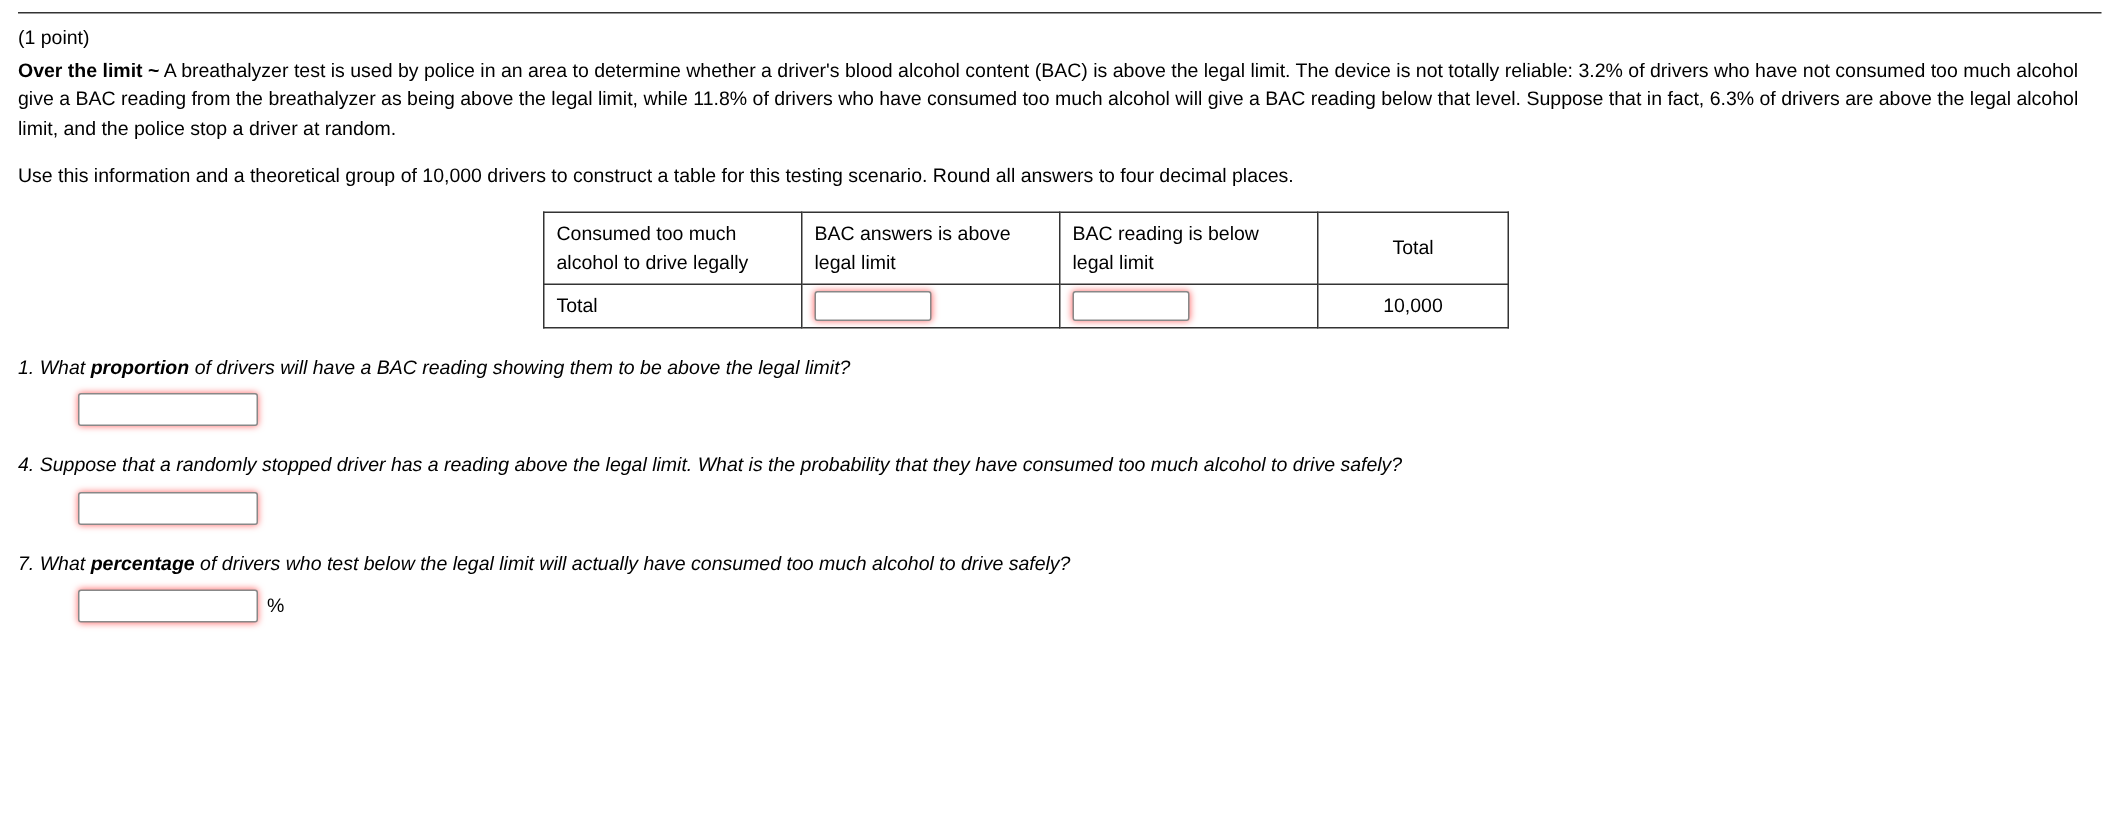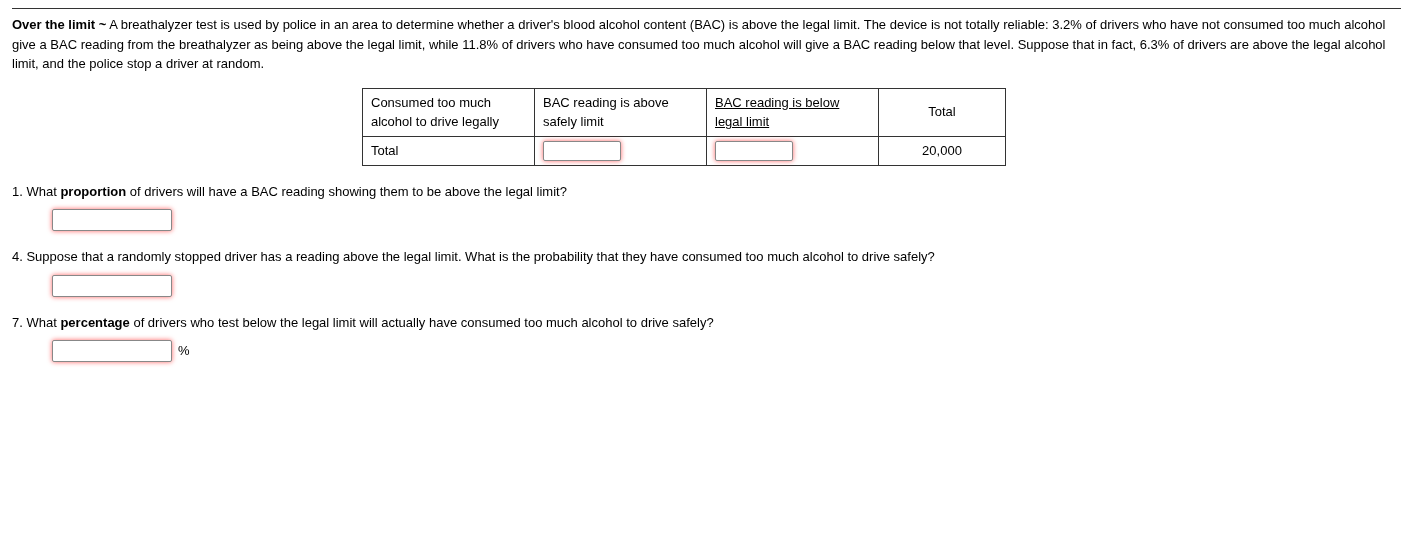--- a/index.html
+++ b/index.html
@@ -51,57 +51,60 @@
       border: 1px solid #888;
       border-radius: 2px;
       box-shadow: 0 0 5px rgba(255,0,0,0.6);
       box-sizing: border-box;
       font-size: 12px;
       padding: 0 3px;
       margin-left: 40px;
     }
     .question {
       margin: 16px 0 4px 0;
+      font-style: italic;
     }
     .input-row {
       margin-top: 8px;
     }
     .pct-suffix {
       margin-left: 6px;
     }
     .col-a { width: 155px; }
     .col-b { width: 155px; }
-    .col-c { width: 155px; text-decoration: underline; }
+    .col-c { width: 155px; }
     .col-d { width: 110px; }
   </style>
 </head>
 <body>
 
 <hr>
 
 <div class="intro">
+  <p>(1 point)</p>
   <p>
     <span class="bold">Over the limit ~</span>
     <span>A breathalyzer test is used by police in an area to determine whether a driver's blood alcohol content (BAC) is above the legal limit. The device is not totally reliable: 3.2% of drivers who have not consumed too much alcohol give a BAC reading from the breathalyzer as being above the legal limit, while 11.8% of drivers who have consumed too much alcohol will give a BAC reading below that level. Suppose that in fact, 6.3% of drivers are above the legal alcohol limit, and the police stop a driver at random.</span>
   </p>
+  <p style="margin-top:12px;">Use this information and a theoretical group of 10,000 drivers to construct a table for this testing scenario. Round all answers to four decimal places.</p>
 </div>
 
 <table>
   <tbody>
       <tr>
     <td class="col-a">Consumed too much alcohol to drive legally</td>
-    <td class="col-b">BAC reading is above safely limit</td>
+    <td class="col-b">BAC answers is above legal limit</td>
     <td class="col-c">BAC reading is below legal limit</td>
     <td class="col-d center">Total</td>
   </tr>
   <tr>
     <td>Total</td>
     <td><input class="answer-input" style=""></td>
     <td><input class="answer-input" style=""></td>
-    <td class="center">20,000</td>
+    <td class="center">10,000</td>
   </tr>
 </tbody>
   </table>
 
 <div class="question">
   <span>1. What </span><span class="bold">proportion</span><span> of drivers will have a BAC reading showing them to be above the legal limit?</span>
 </div>
 <div class="input-row">
   <input class="q-input" style="">
 </div>

